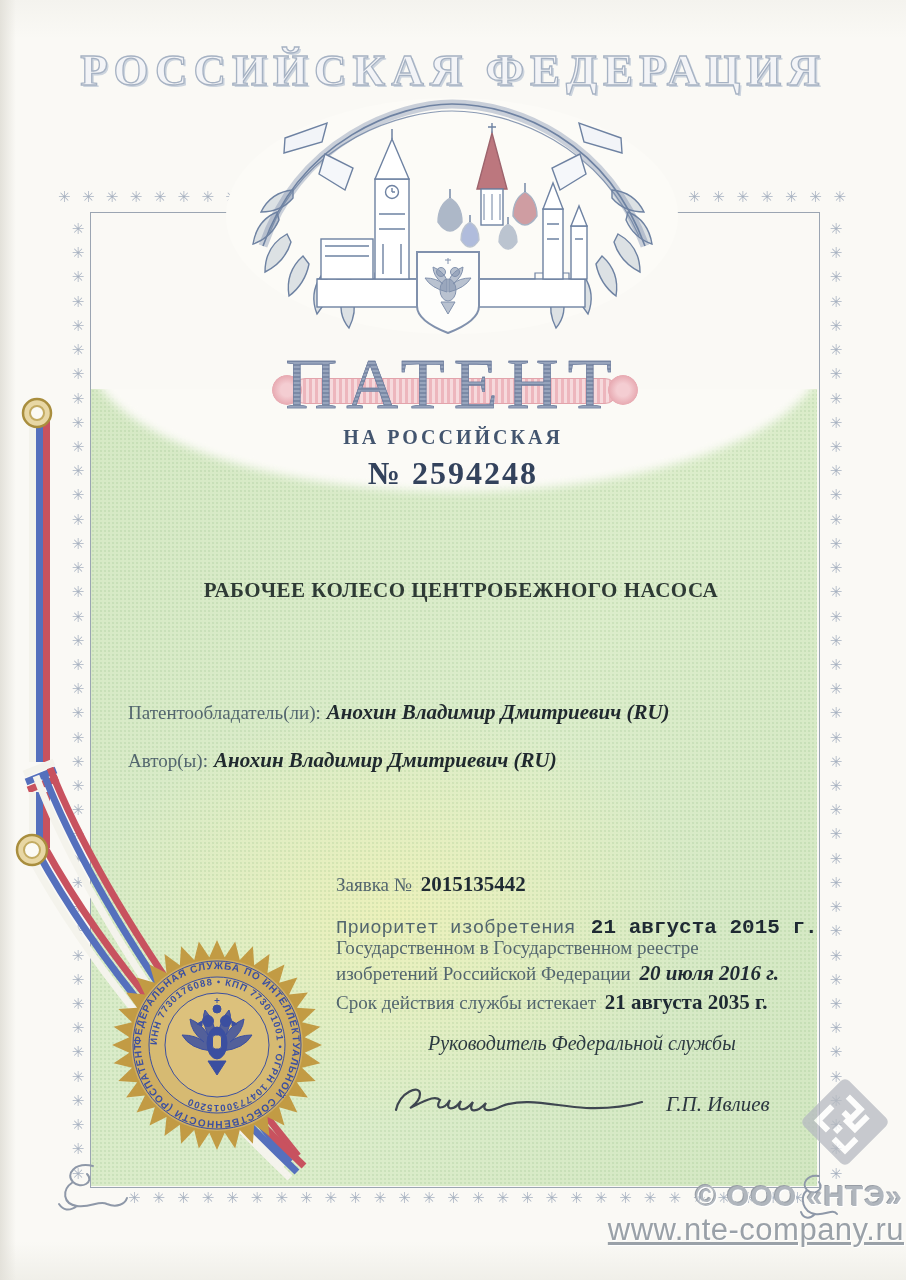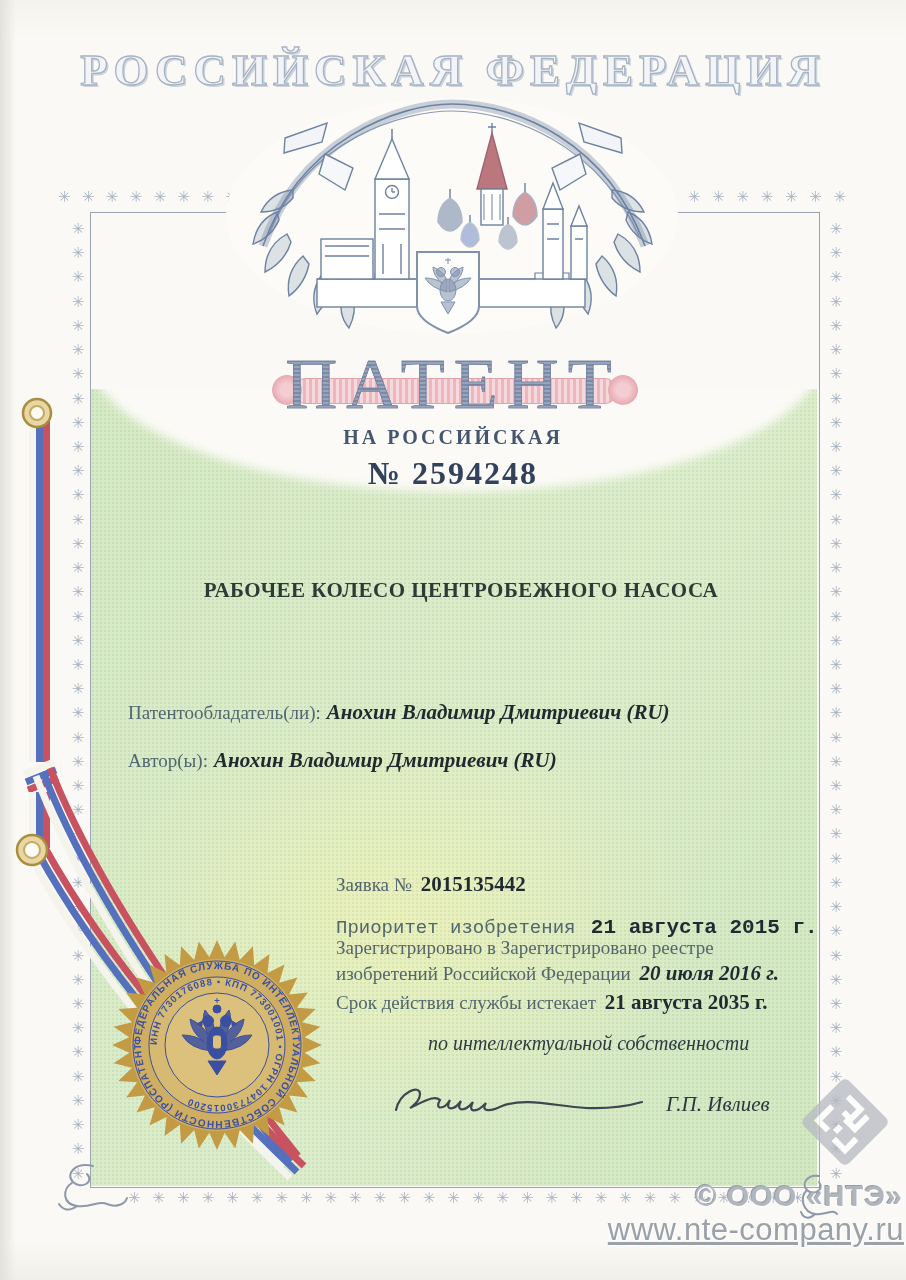--- a/index.html
+++ b/index.html
@@ -361,33 +361,33 @@
 
   <div class="detail" id="d-app">
     <span>Заявка №</span>
     <b>2015135442</b>
   </div>
   <div class="detail" id="d-prio">
     <span>Приоритет изобретения</span>
     <b>21 августа 2015 г.</b>
   </div>
   <div class="detail" id="d-reg1">
-    <span>Зарегистрировано в Зарегистрировано реестре</span>
+    <span>Государственном в Государственном реестре</span>
   </div>
   <div class="detail" id="d-reg2">
     <span>изобретений Российской Федерации</span>
     <b class="bi">20 июля 2016 г.</b>
   </div>
   <div class="detail" id="d-exp">
     <span>Срок действия службы истекает</span>
     <b>21 августа 2035 г.</b>
   </div>
 
   <div class="signoff">
-    <div>по интеллектуальной собственности</div>
+    <div>Руководитель Федеральной службы</div>
   </div>
   <svg class="signature" width="270" height="48" viewBox="0 0 270 48">
     <path d="M8,30 C12,12 32,4 32,14 C32,24 16,31 26,26 C42,18 48,16 52,20 C46,30 56,30 62,20
              C56,31 66,31 73,21 C67,32 77,32 85,22 C79,33 89,33 98,23 C92,33 104,31 114,26
              C138,17 166,26 198,28 C222,29 240,26 254,22" fill="none" stroke="#3e4650" stroke-width="2.2" stroke-linecap="round"></path>
   </svg>
   <div class="sig-name">Г.П. Ивлиев</div>
 
   <svg class="ribbon" width="340" height="800" viewBox="0 0 340 800">
     <g fill="none" stroke-linecap="butt">

